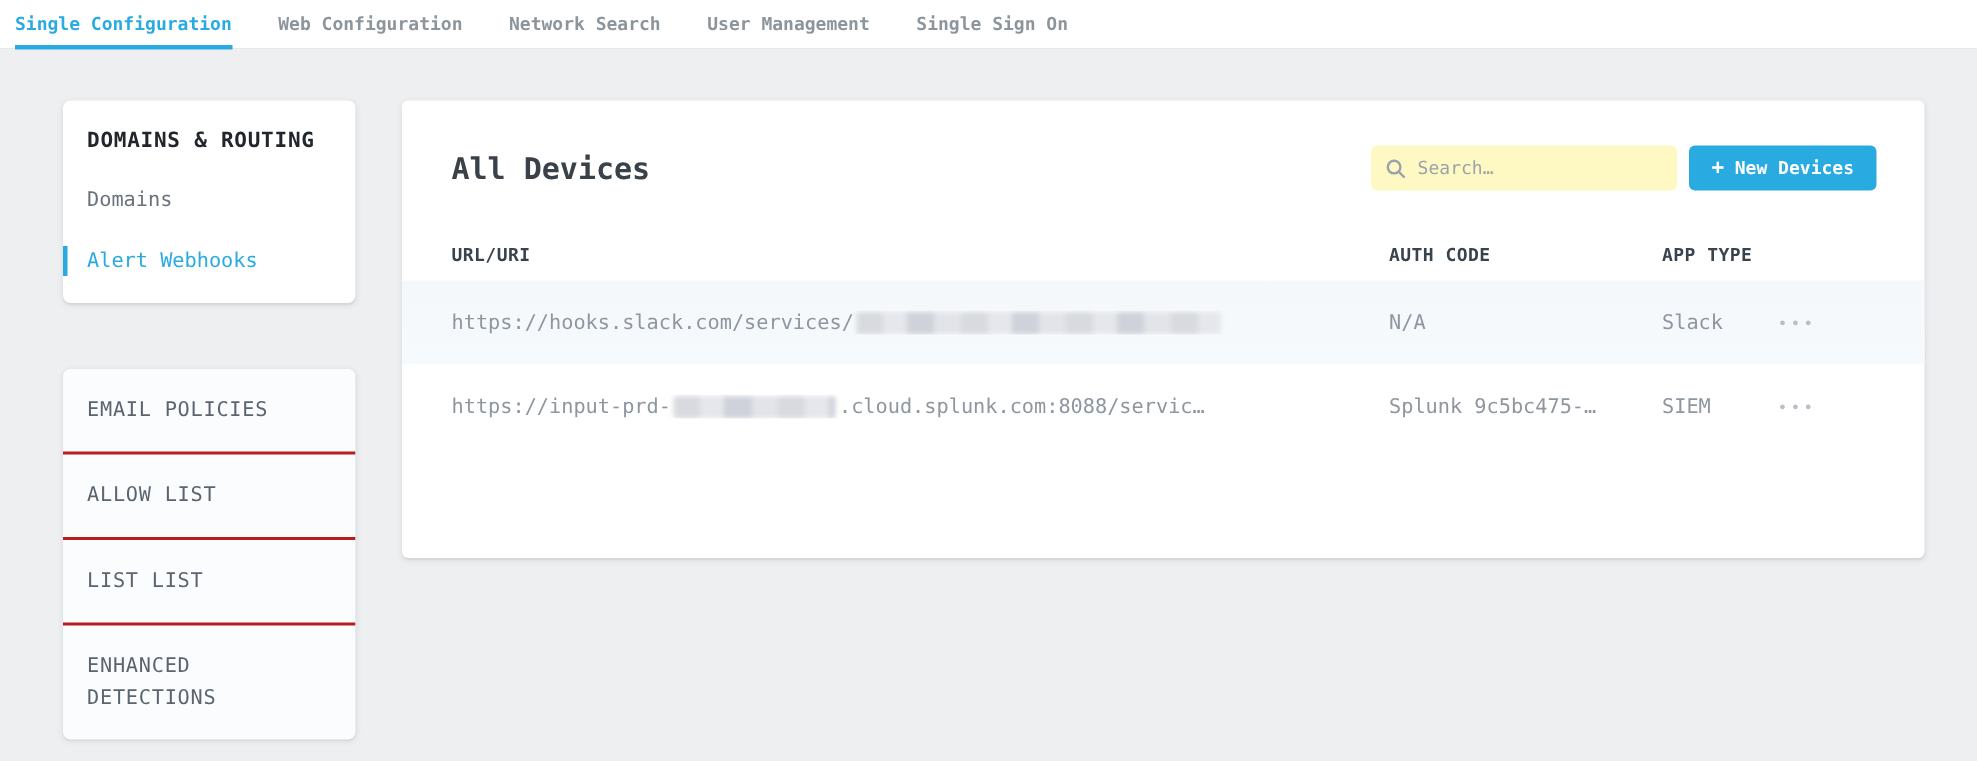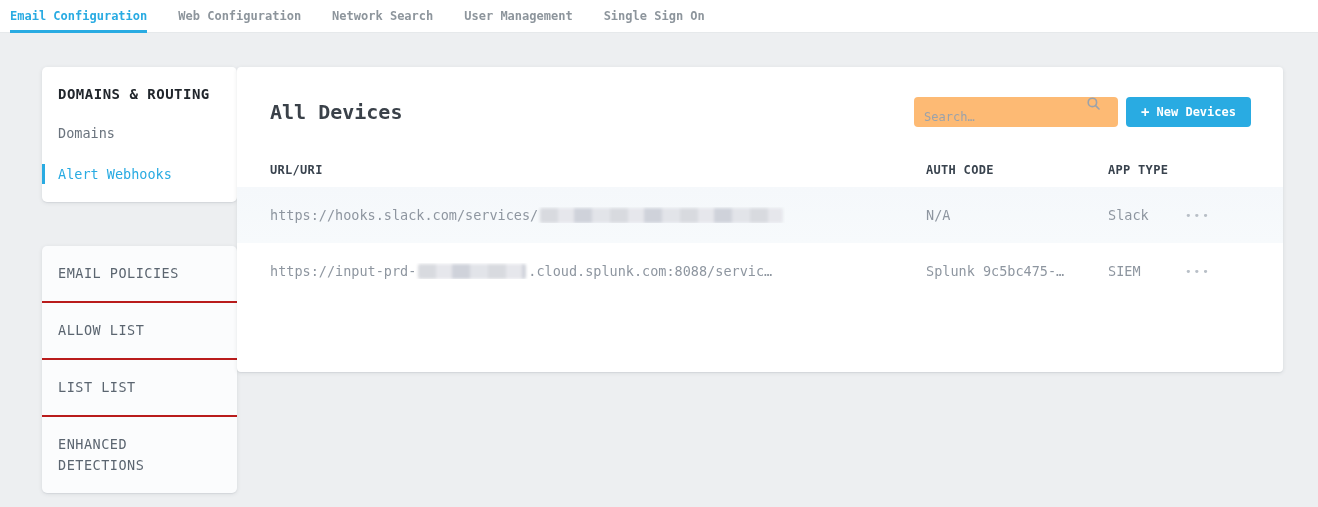--- a/index.html
+++ b/index.html
@@ -37,20 +37,21 @@
     position: absolute;
     left: 0; right: 0; bottom: -1px;
     height: 3px;
     background: #29abe2;
   }
 
   
   .page {
     display: flex;
     padding: 34px 35px 0 42px;
+    gap: 31px;
   }
   .sidebar { width: 195px; flex: 0 0 195px; }
 
   .card {
     background: #ffffff;
     border-radius: 5px;
     box-shadow: 0 1px 4px rgba(40,50,60,0.10), 0 1px 1px rgba(40,50,60,0.06);
   }
 
   
@@ -111,28 +112,27 @@
     padding: 30px 32px 26px 33px;
   }
   .main-title {
     font-size: 20px;
     font-weight: bold;
     color: #3a4149;
     flex: 1;
   }
   .searchbox {
     display: flex;
-    align-items: flex-end;
+    align-items: center;
     width: 204px;
     height: 30px;
-    background: #fdba74;
+    background: #fef9c3;
     border-radius: 4px;
     padding: 0 10px;
     margin-right: 8px;
-    flex-direction: column;
   }
   .searchbox svg { flex: 0 0 auto; margin-right: 8px; }
   .searchbox input {
     border: none;
     background: transparent;
     outline: none;
     width: 100%;
     font-family: "DejaVu Sans Mono", "Liberation Mono", monospace;
     font-size: 12px;
     color: #5b6570;
@@ -188,21 +188,21 @@
     font-size: 11px;
     letter-spacing: 2px;
     cursor: pointer;
     user-select: none;
   }
 </style>
 </head>
 <body>
 
 <nav class="topnav">
-  <div class="tab active">Email Configuration</div>
+  <div class="tab active">Single Configuration</div>
   <div class="tab">Web Configuration</div>
   <div class="tab">Network Search</div>
   <div class="tab">User Management</div>
   <div class="tab">Single Sign On</div>
 </nav>
 
 <div class="page">
 
   <aside class="sidebar">
 

